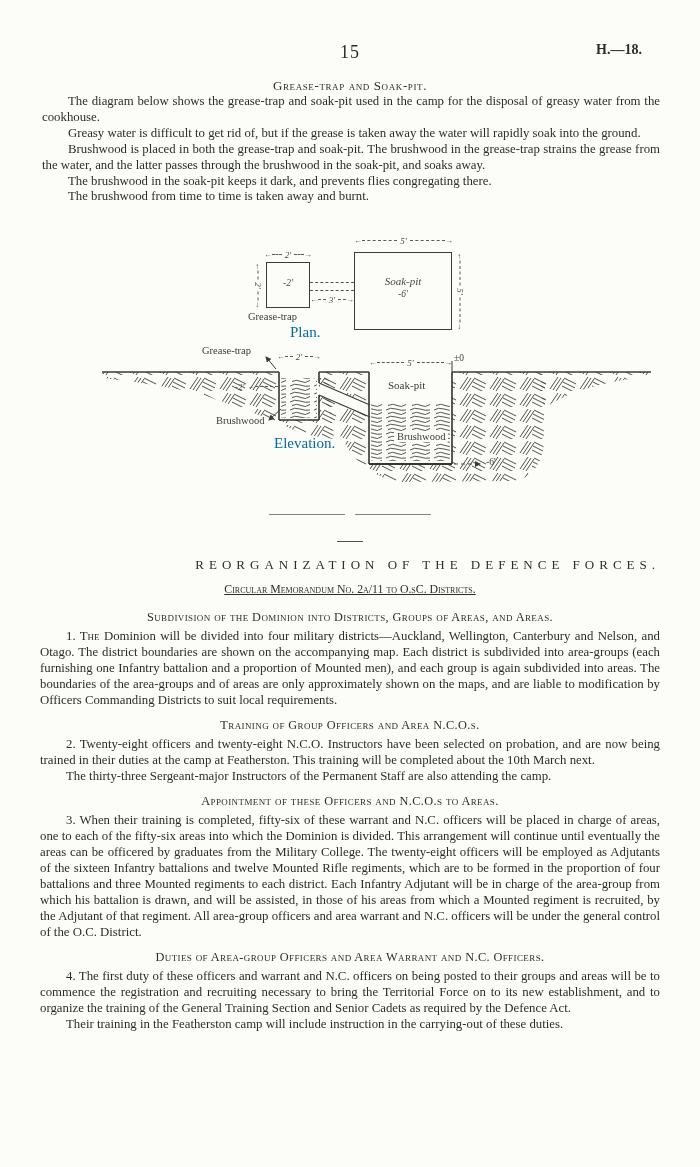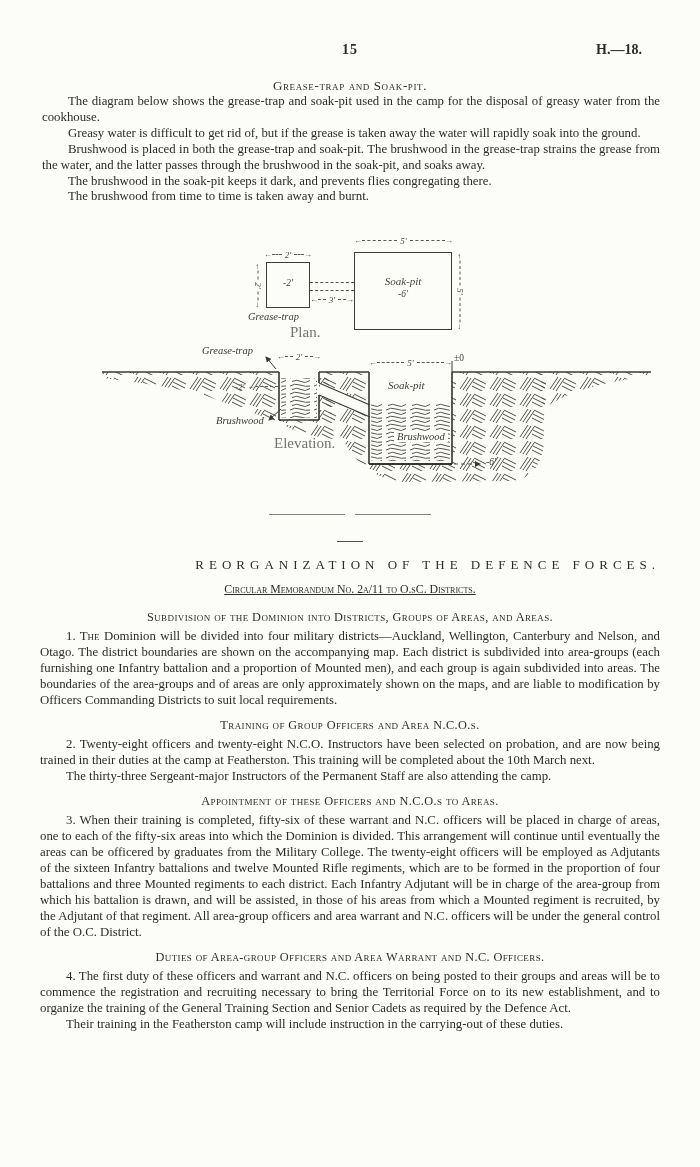--- a/index.html
+++ b/index.html
@@ -3,39 +3,39 @@
 <meta charset="utf-8">
 <style>
   html,body{margin:0;padding:0;}
   body{
     width:700px;height:1167px;position:relative;overflow:hidden;
     background:#fcfcf9;color:#2e2c27;
     font-family:"Liberation Serif","DejaVu Serif",serif;
   }
   .abs{position:absolute;}
   
-  .pg-num{top:42px;left:0;right:0;text-align:center;font-size:14px;font-weight:700;letter-spacing:1px;}
+  .pg-num{top:42px;left:0;right:0;text-align:center;font-size:18px;font-weight:400;letter-spacing:1px;}
   .pg-ref{top:42px;right:58px;font-size:14px;font-weight:700;}
   
   .sc{font-variant:small-caps;}
   .sec-head{top:78px;left:0;right:0;text-align:center;font-size:13px;letter-spacing:.6px;}
   .bodyblock{left:42px;width:618px;}
   .bodyblock p{margin:0;font-size:12.8px;line-height:15.9px;text-align:justify;text-indent:26px;}
   #grease-text{top:94px;}
   
   .plan{left:228px;top:226px;width:252px;height:124px;}
   .sq{position:absolute;border:1.6px solid #3c3a33;background:#fcfcf9;box-sizing:border-box;}
   .dim{position:absolute;display:flex;align-items:center;height:11px;
        font-style:italic;font-size:9px;color:#4b493f;}
   .dim .ln{flex:1;border-top:1px dashed #5c594e;height:0;}
   .dim .ah{font-size:8px;line-height:1;color:#4b493f;}
   .dim .lb{padding:0 3px;white-space:nowrap;}
   .dim-v{transform:rotate(90deg);}
-  .diag-lbl{position:absolute;font-style:italic;font-size:10.5px;color:#3c3a33;white-space:nowrap;}
-  .caption{position:absolute;font-size:15px;color:#737373;}
+  .diag-lbl{position:absolute;font-size:10.5px;color:#3c3a33;white-space:nowrap;}
+  .caption{position:absolute;font-size:15px;color:#0369a1;}
   .inner-lbl{position:absolute;font-style:italic;color:#4b493f;text-align:center;}
   .dashline{position:absolute;border-top:1.1px dashed #55524a;height:0;}
   
   .elev{left:98px;top:343px;width:562px;height:150px;}
   .elev svg{position:absolute;left:0;top:0;}
   .chip{background:#fcfcf9;padding:0 3px;}
   
   .divider{top:514px;left:0;right:0;display:flex;justify-content:center;gap:10px;}
   .divider div{border-top:1px solid #85827a;width:76px;height:0;}
   

